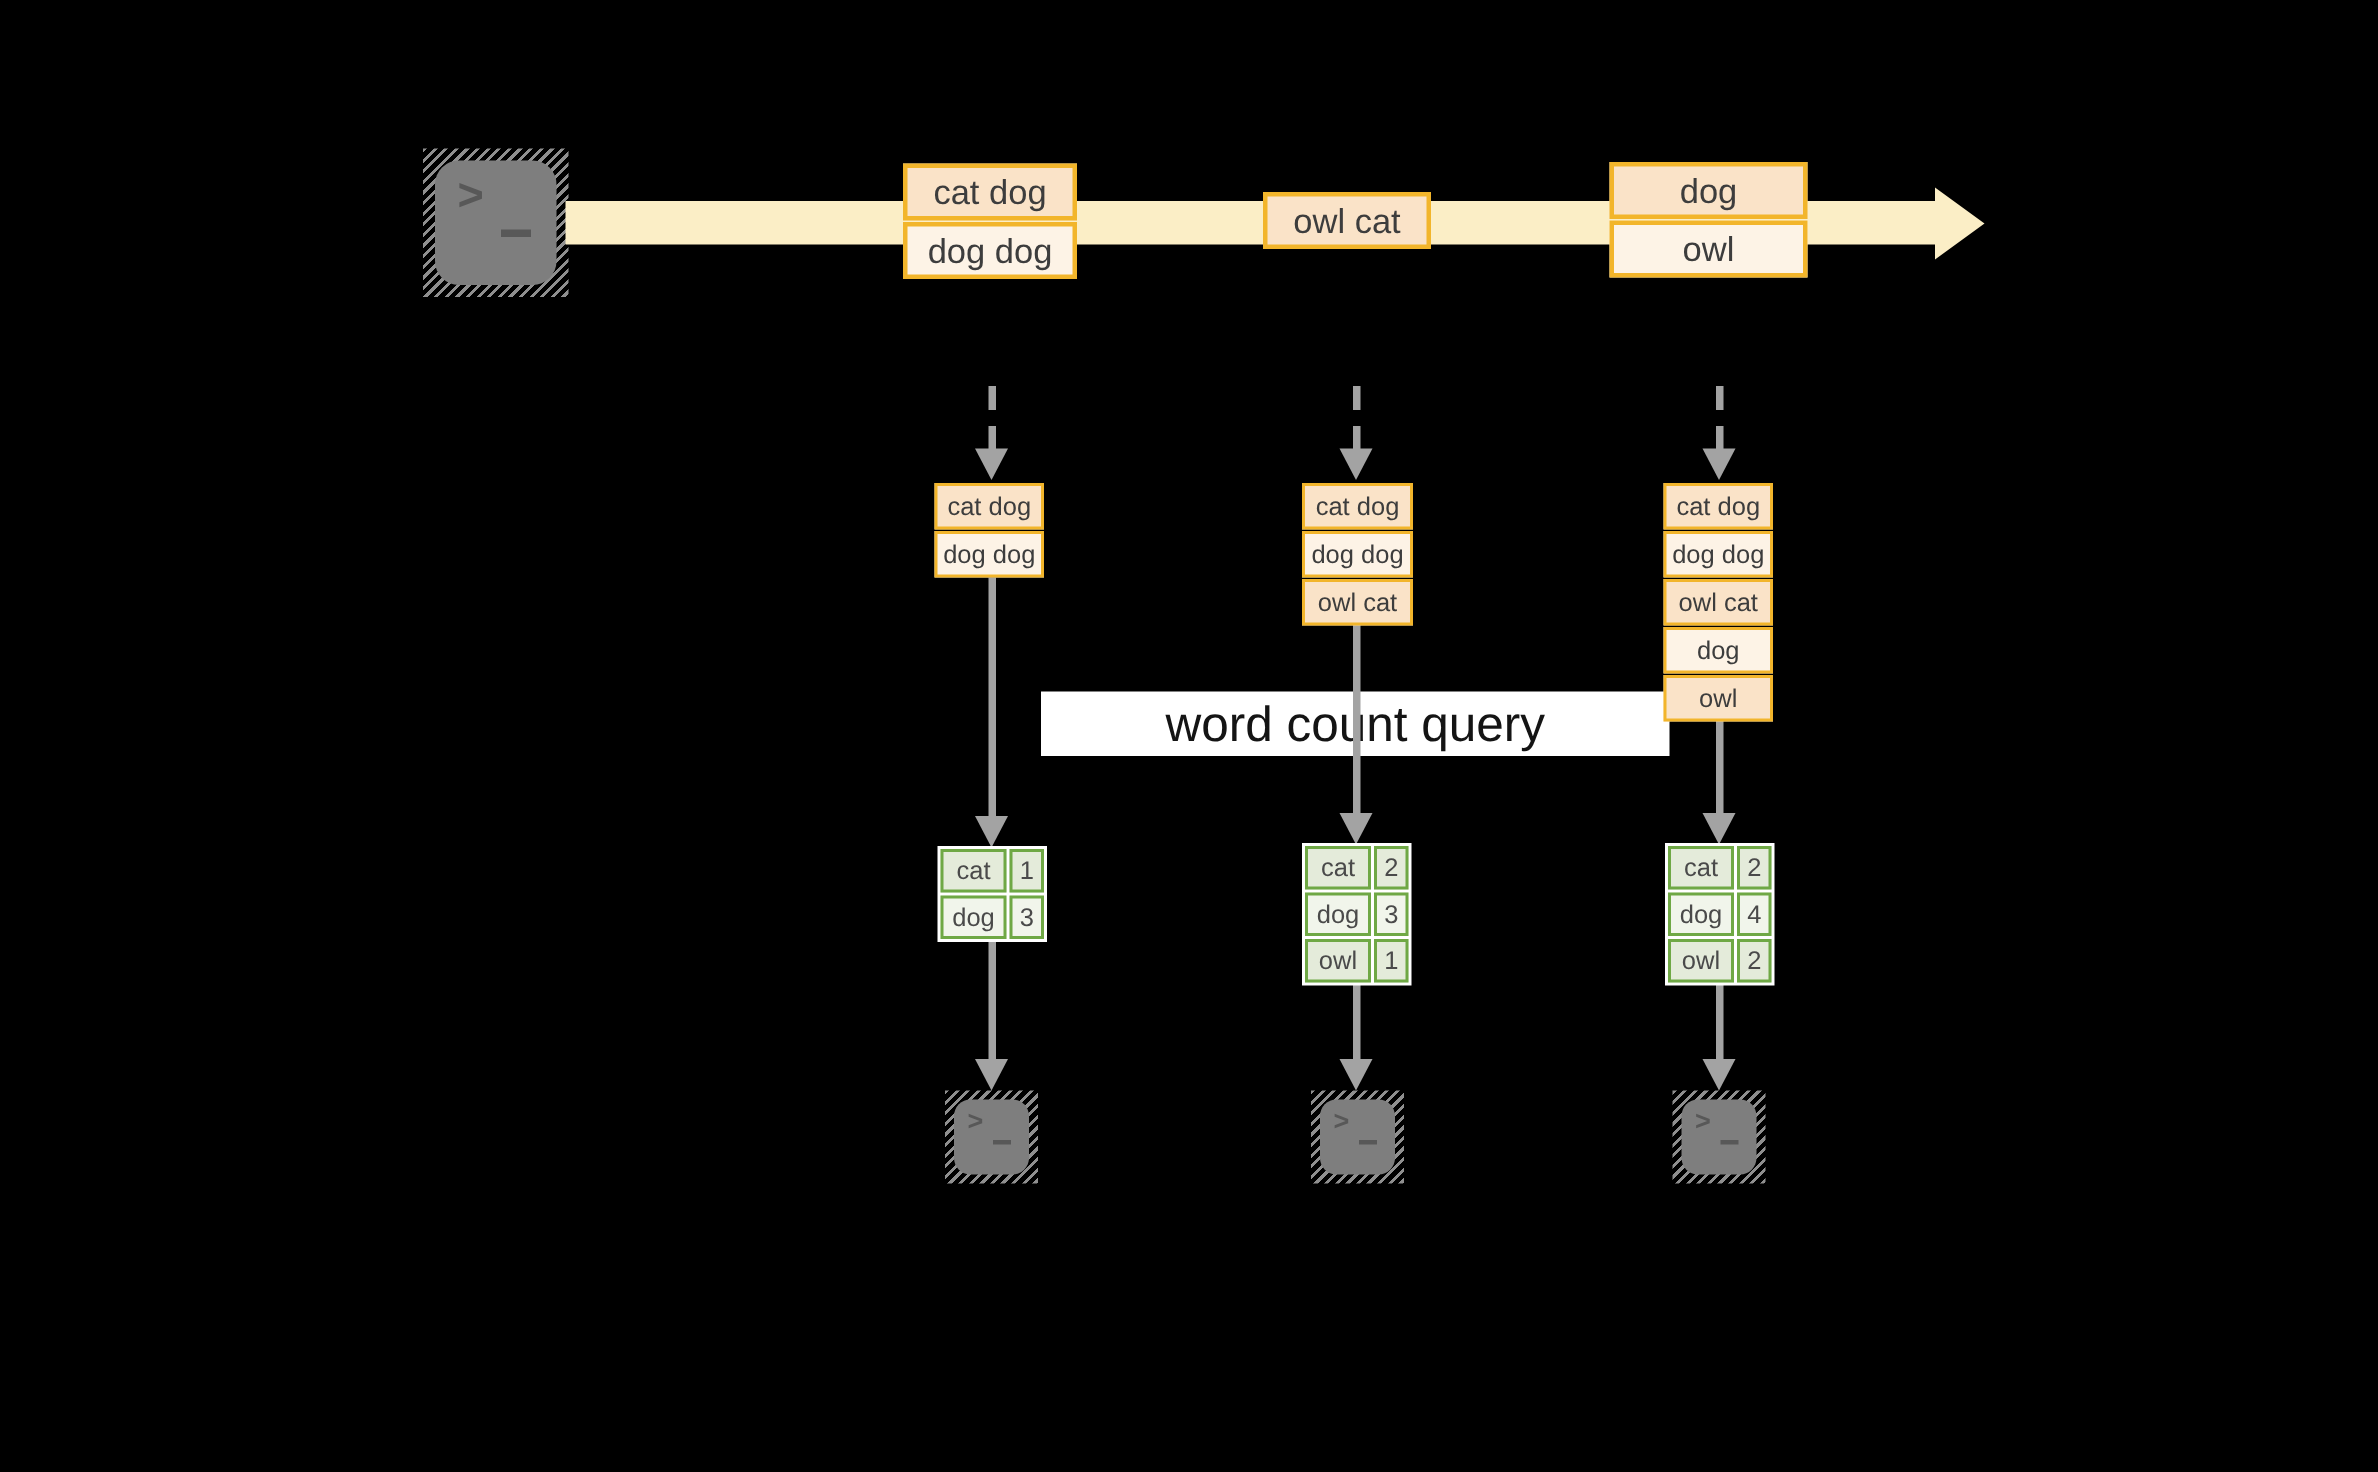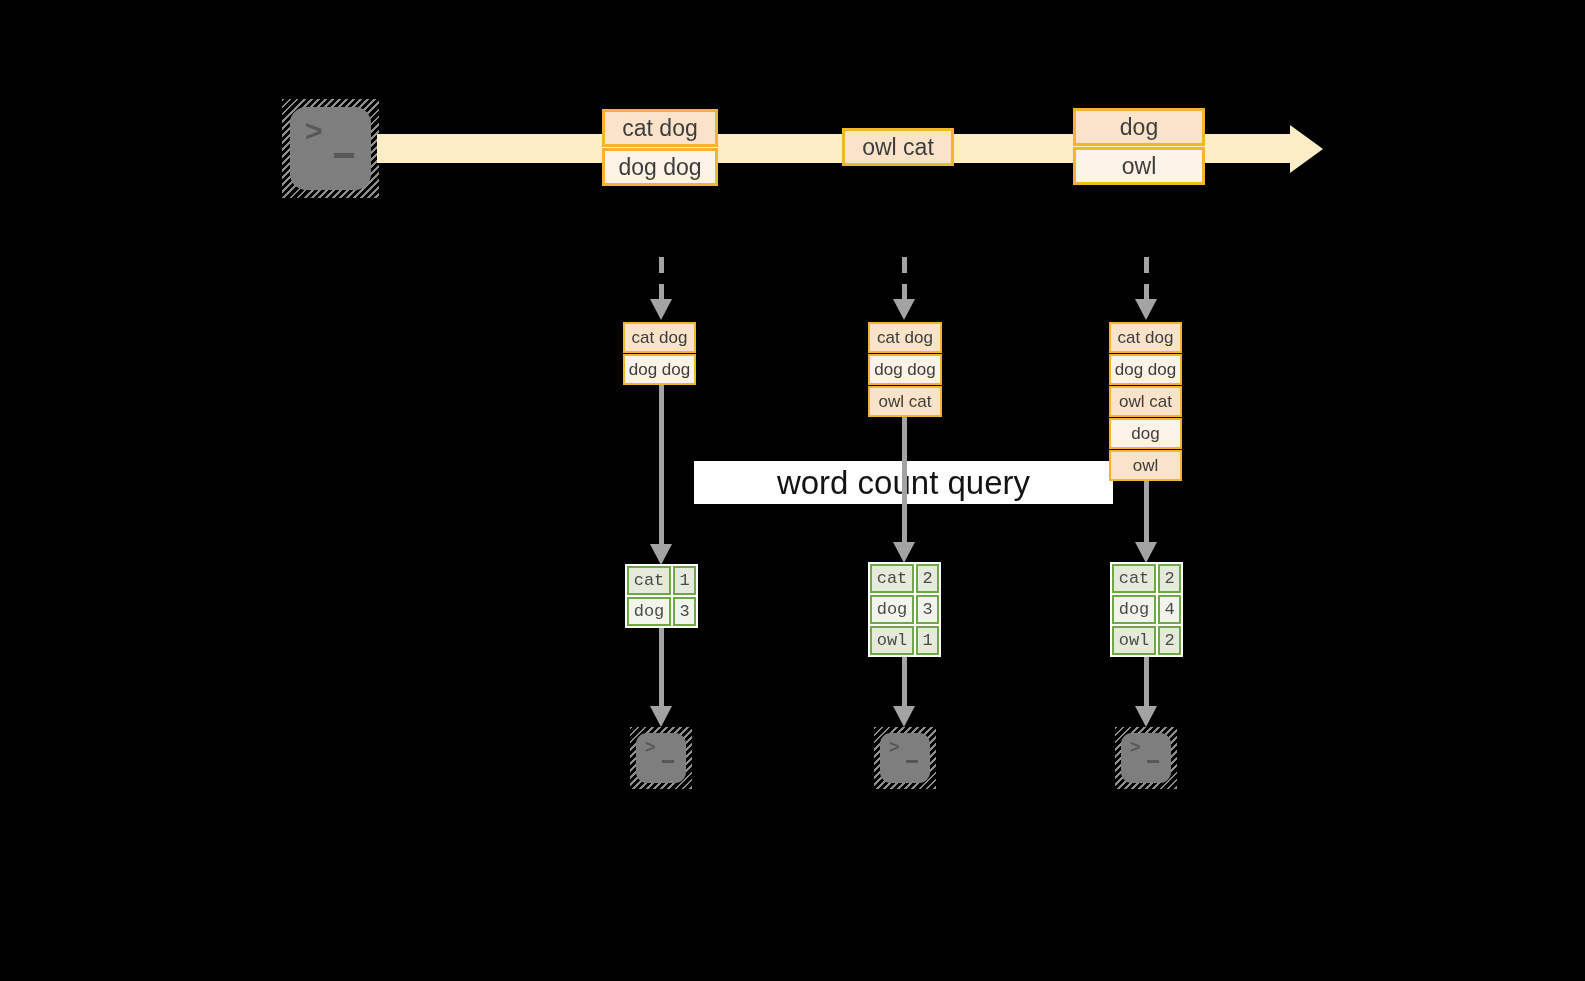--- a/index.html
+++ b/index.html
@@ -39,21 +39,21 @@
     background:repeating-linear-gradient(to bottom,#a3a3a3 0 16px,transparent 16px 27px);}
   .vhead{position:absolute;width:0;height:0;z-index:4;
     border-left:11px solid transparent;border-right:11px solid transparent;border-top:21px solid #a3a3a3;}
   
   .banner{position:absolute;left:694px;top:461px;width:419px;height:43px;background:#fff;z-index:3;
     display:flex;align-items:center;justify-content:center;font-size:33px;color:#141414;}
   
   .gtable{position:absolute;background:#fff;padding:2px;display:flex;flex-direction:column;gap:2px;z-index:5;}
   .grow{display:flex;gap:2px;}
   .gcell{border:2px solid #6fa845;height:25px;display:flex;align-items:center;justify-content:center;
-         font-size:17px;color:#4a4a4a;font-family:Liberation Mono, monospace;}
+         font-size:17px;color:#4a4a4a;}
   .gword{width:40px;}
   .gnum{width:19px;}
   .gdark{background:#e4ebda;}
   .glight{background:#f1f5eb;}
 </style>
 </head>
 <body>
 
 <div class="canvas">
 

